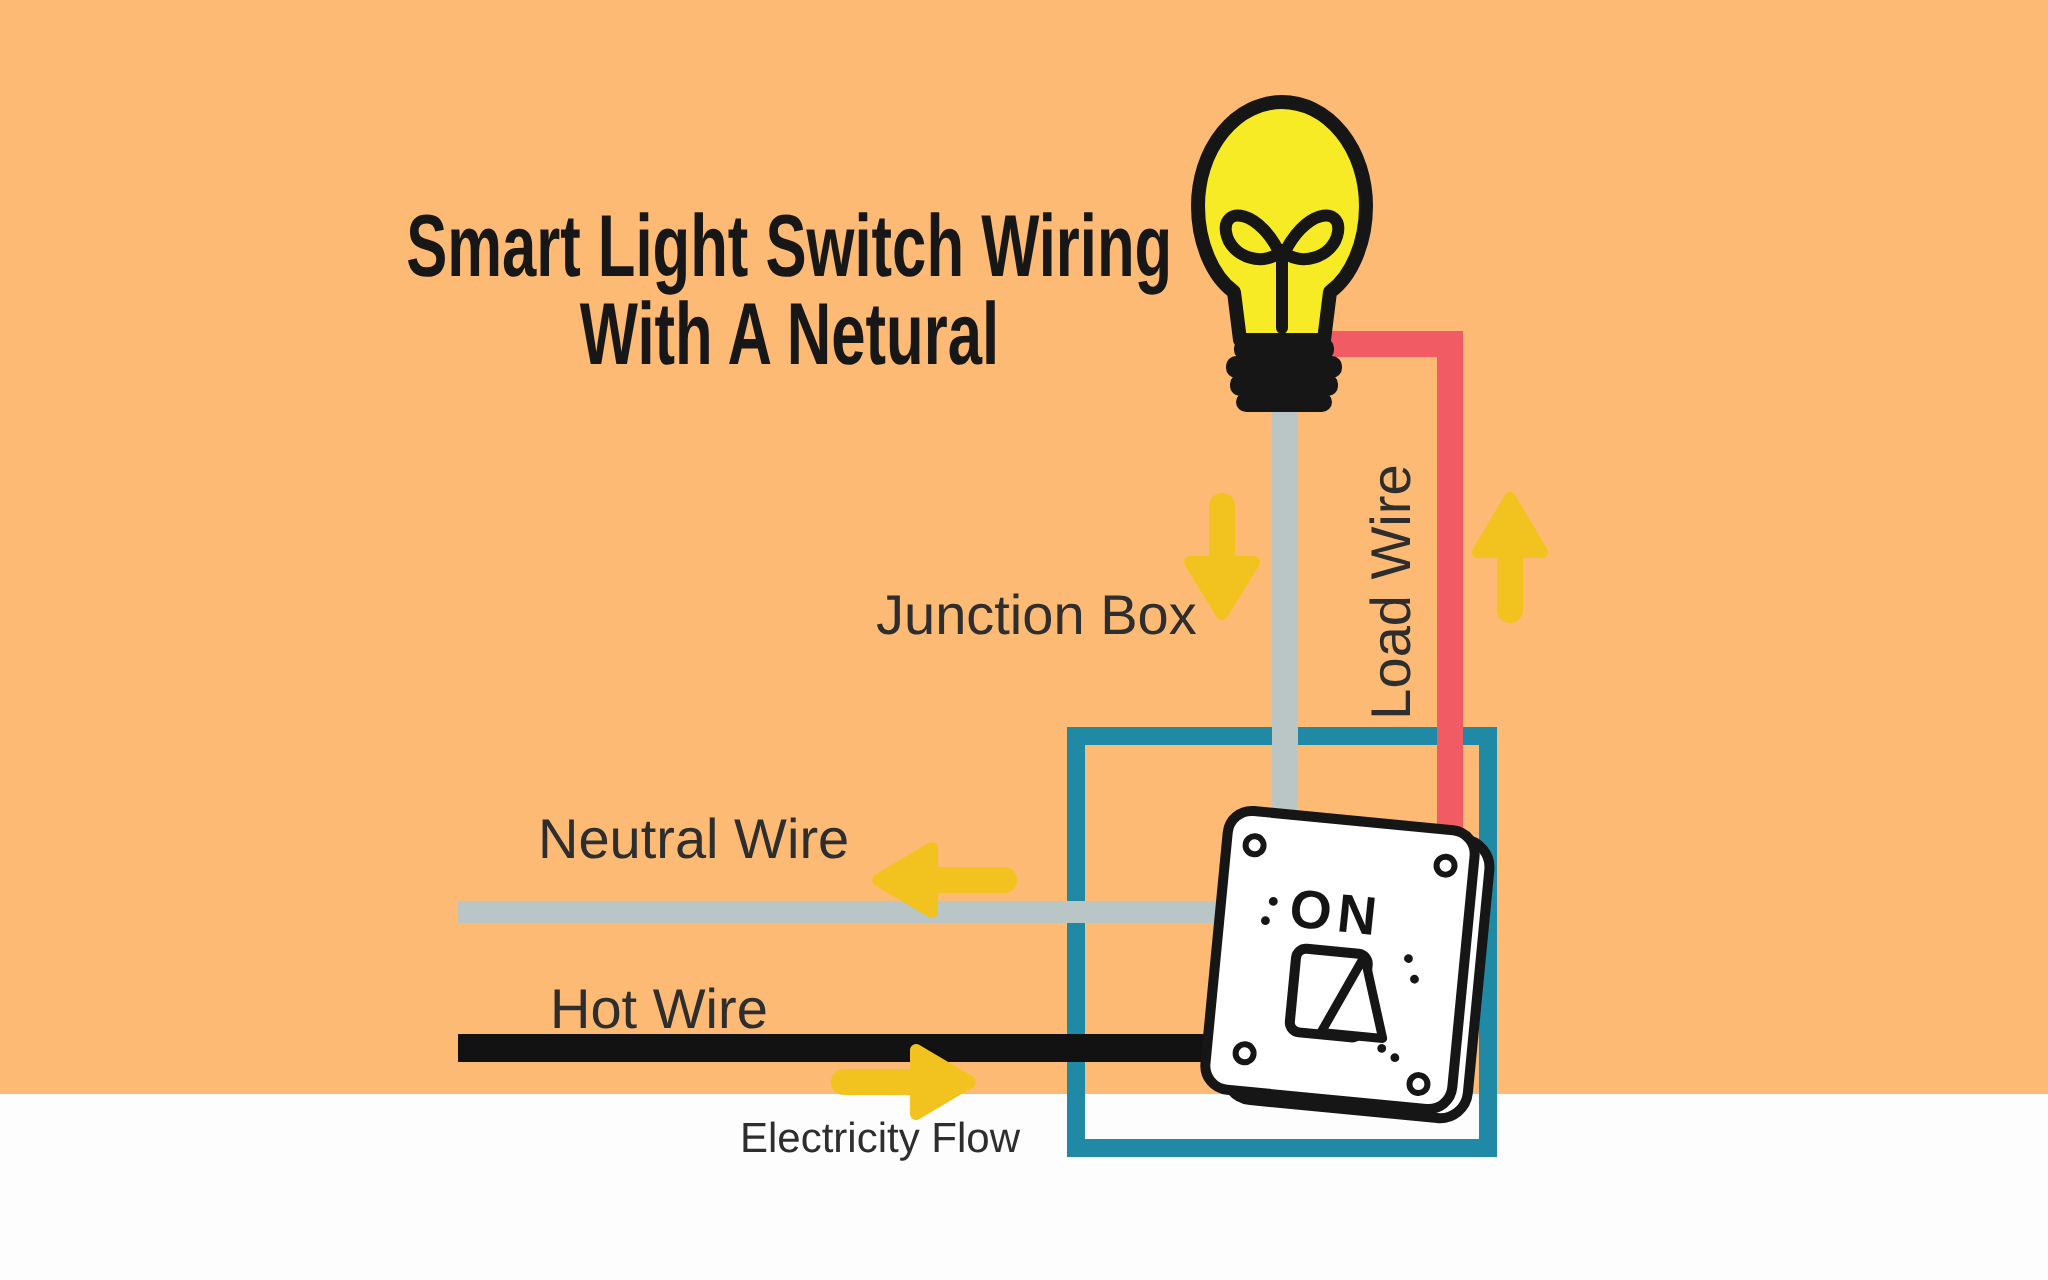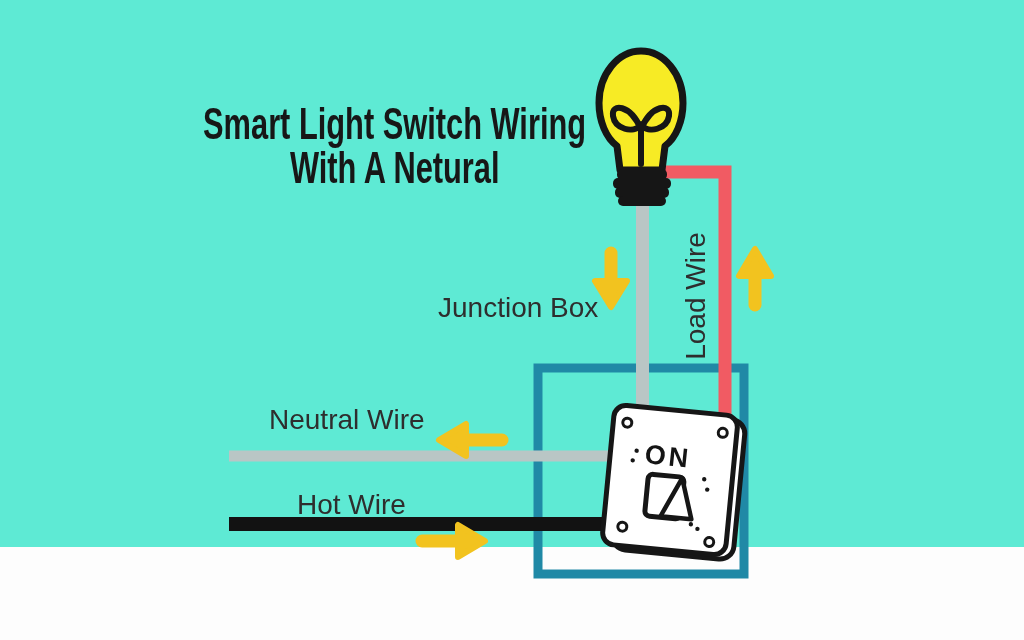--- a/index.html
+++ b/index.html
@@ -8,21 +8,21 @@
     width: 1024px;
     height: 640px;
     background: #fdfdfd;
     overflow: hidden;
     font-family: "Liberation Sans", sans-serif;
   }
   #canvas {
     position: relative;
     width: 1024px;
     height: 547px;
-    background: #5eead4;
+    background: #fdba74;
   }
   #diagram-svg {
     position: absolute;
     left: 0;
     top: 0;
   }
   .abs { position: absolute; }
   .title {
     left: 80px;
     width: 630px;
@@ -42,21 +42,21 @@
   #title-line1 { top: 100px; }
   #title-line2 { top: 144px; }
   .diagram-label {
     color: #2e2e2e;
     font-size: 28px;
     line-height: 1.15;
     white-space: nowrap;
   }
   #junction-box-label { left: 438px; top: 292px; }
   #neutral-wire-label { left: 269px; top: 404px; }
-  #hot-wire-label     { left: 275px; top: 489px; margin-left: 22px; }
+  #hot-wire-label     { left: 275px; top: 489px; }
   #electricity-flow-label { left: 370px; top: 558px; font-size: 21px; }
   #load-wire-label {
     left: 696px; top: 296px;
     transform: translate(-50%, -50%) rotate(-90deg);
     transform-origin: 50% 50%;
   }
   #on-label {
     left: 668px; top: 457px;
     transform: translate(-50%, -50%) rotate(6deg);
     color: #141414;
@@ -147,16 +147,17 @@
   </div>
 
   <div class="abs diagram-label" id="junction-box-label">Junction Box</div>
 
   <div class="abs diagram-label" id="load-wire-label">Load Wire</div>
 
   <div class="abs diagram-label" id="neutral-wire-label">Neutral Wire</div>
 
   <div class="abs diagram-label" id="hot-wire-label">Hot Wire</div>
 
+  <div class="abs diagram-label" id="electricity-flow-label">Electricity Flow</div>
 
   <div class="abs" id="on-label">ON</div>
 
 </div>
 
 </body></html>

